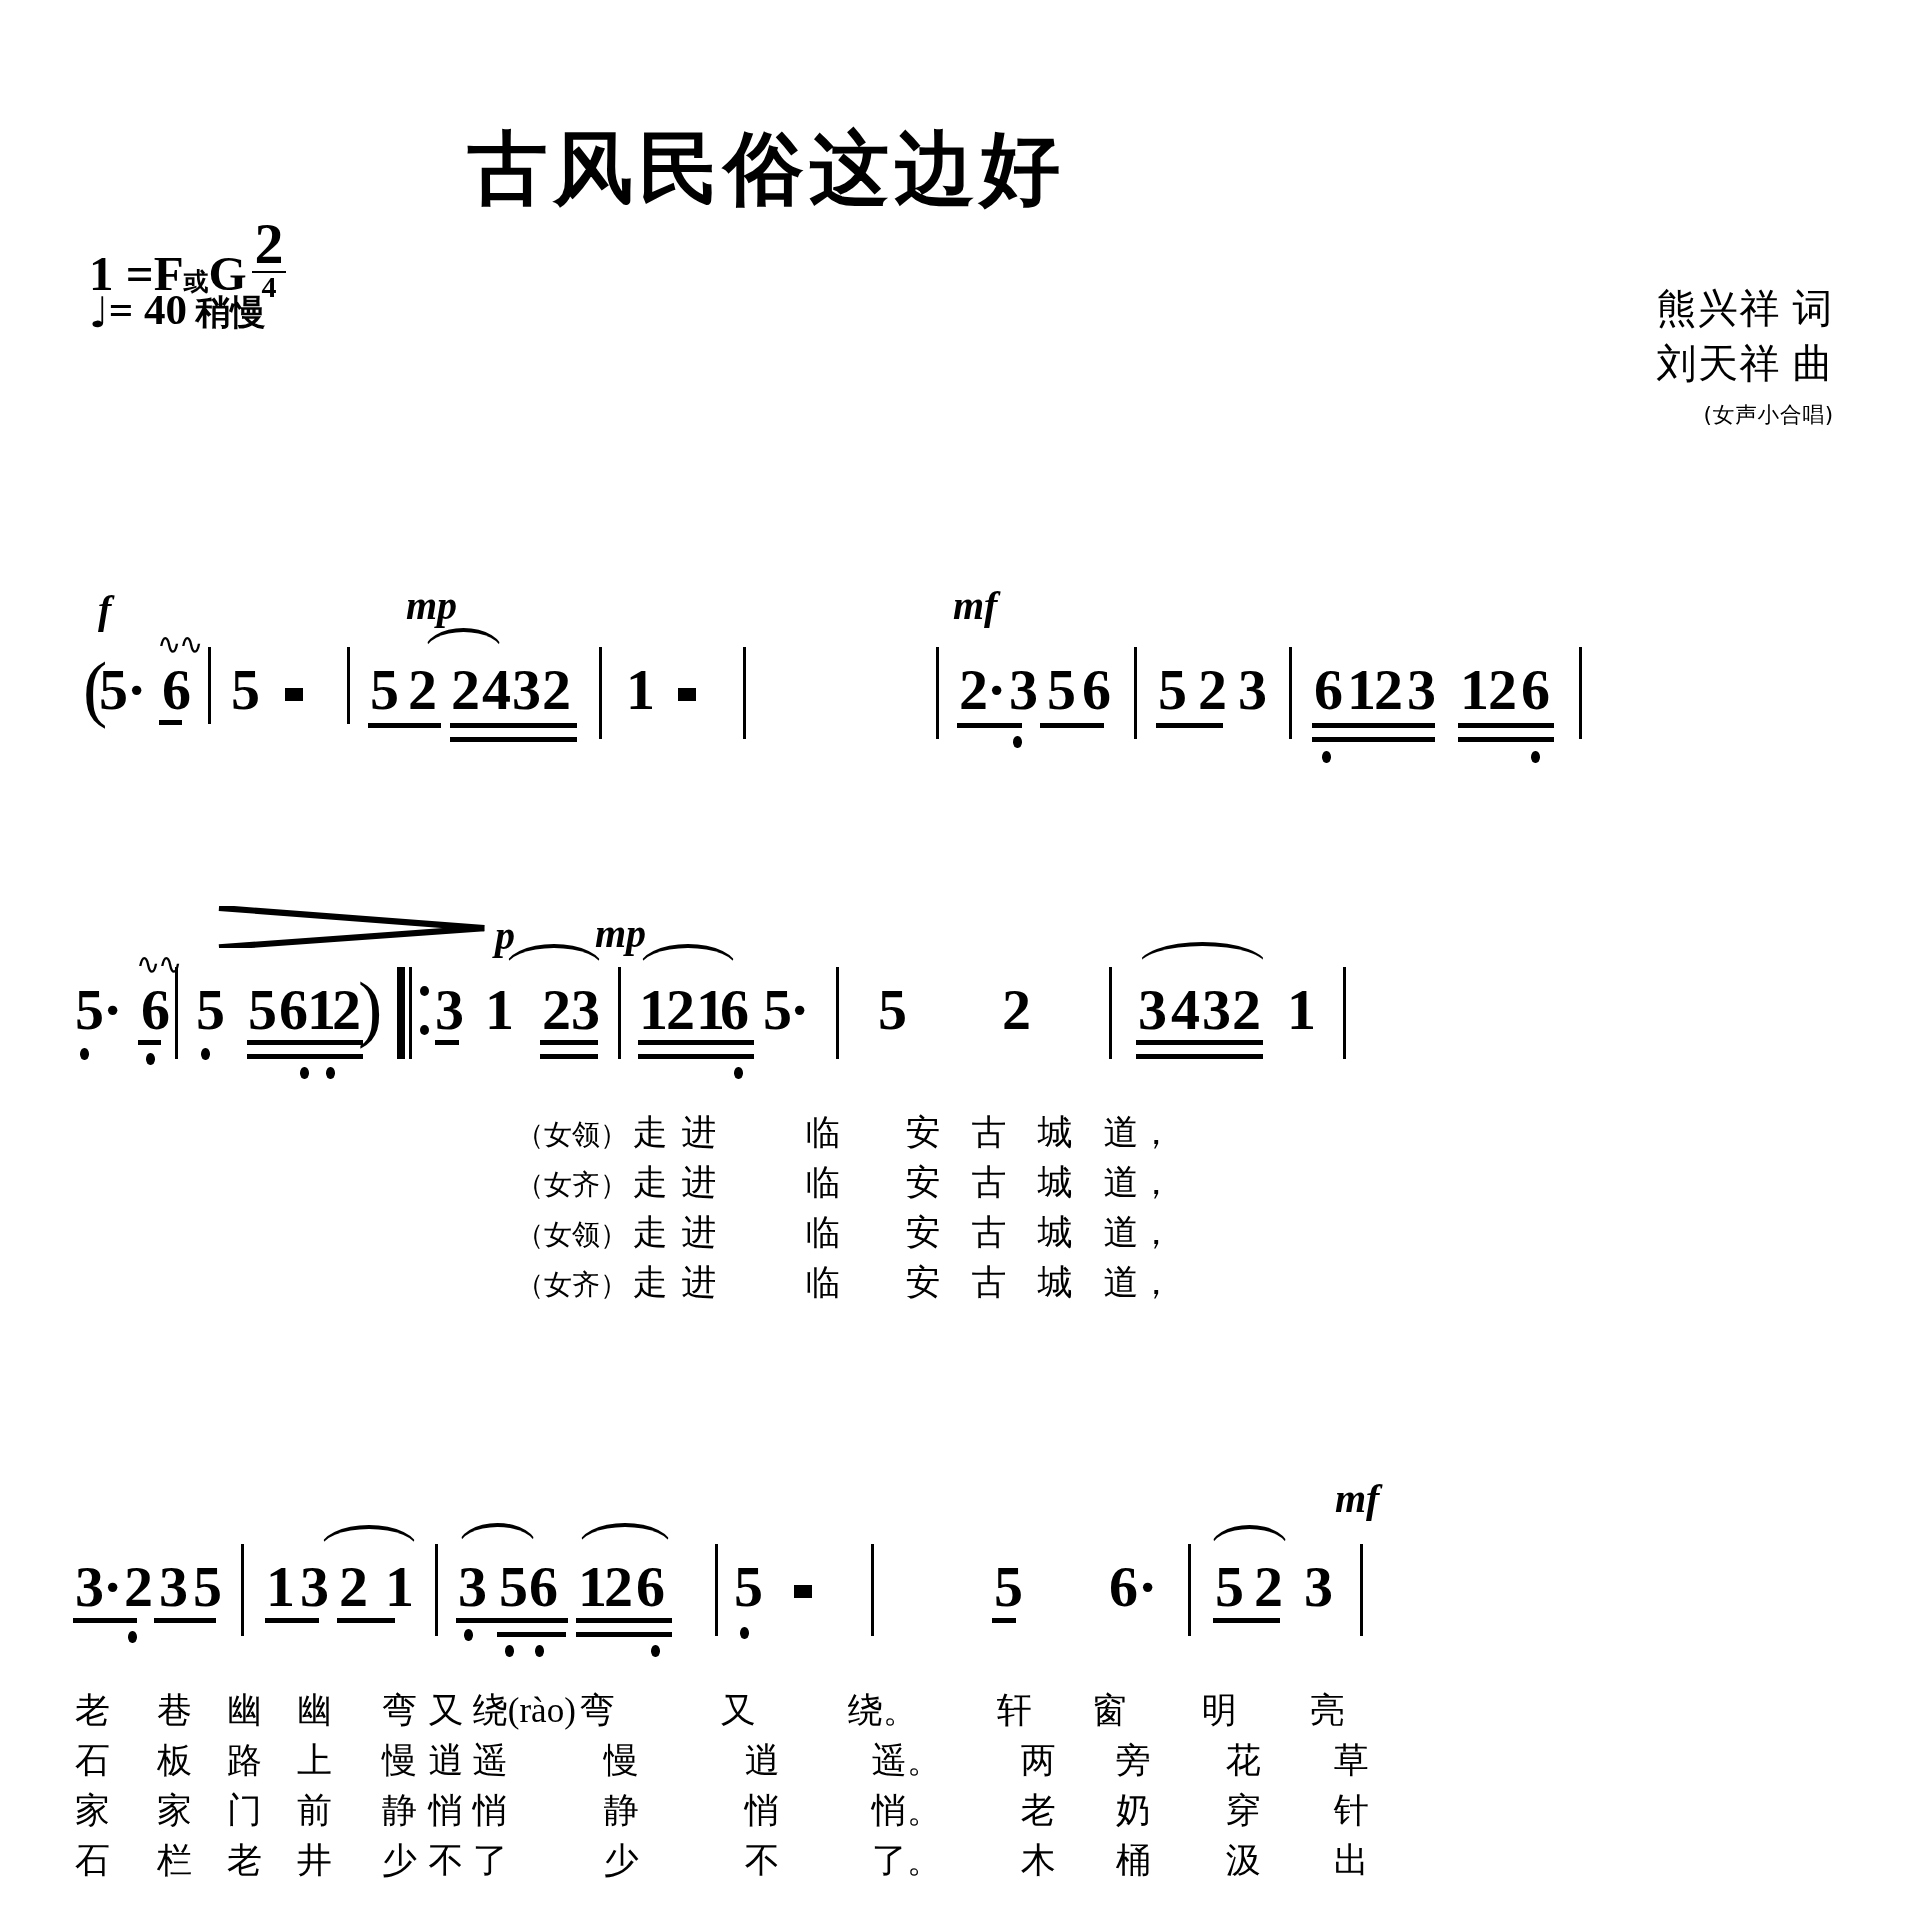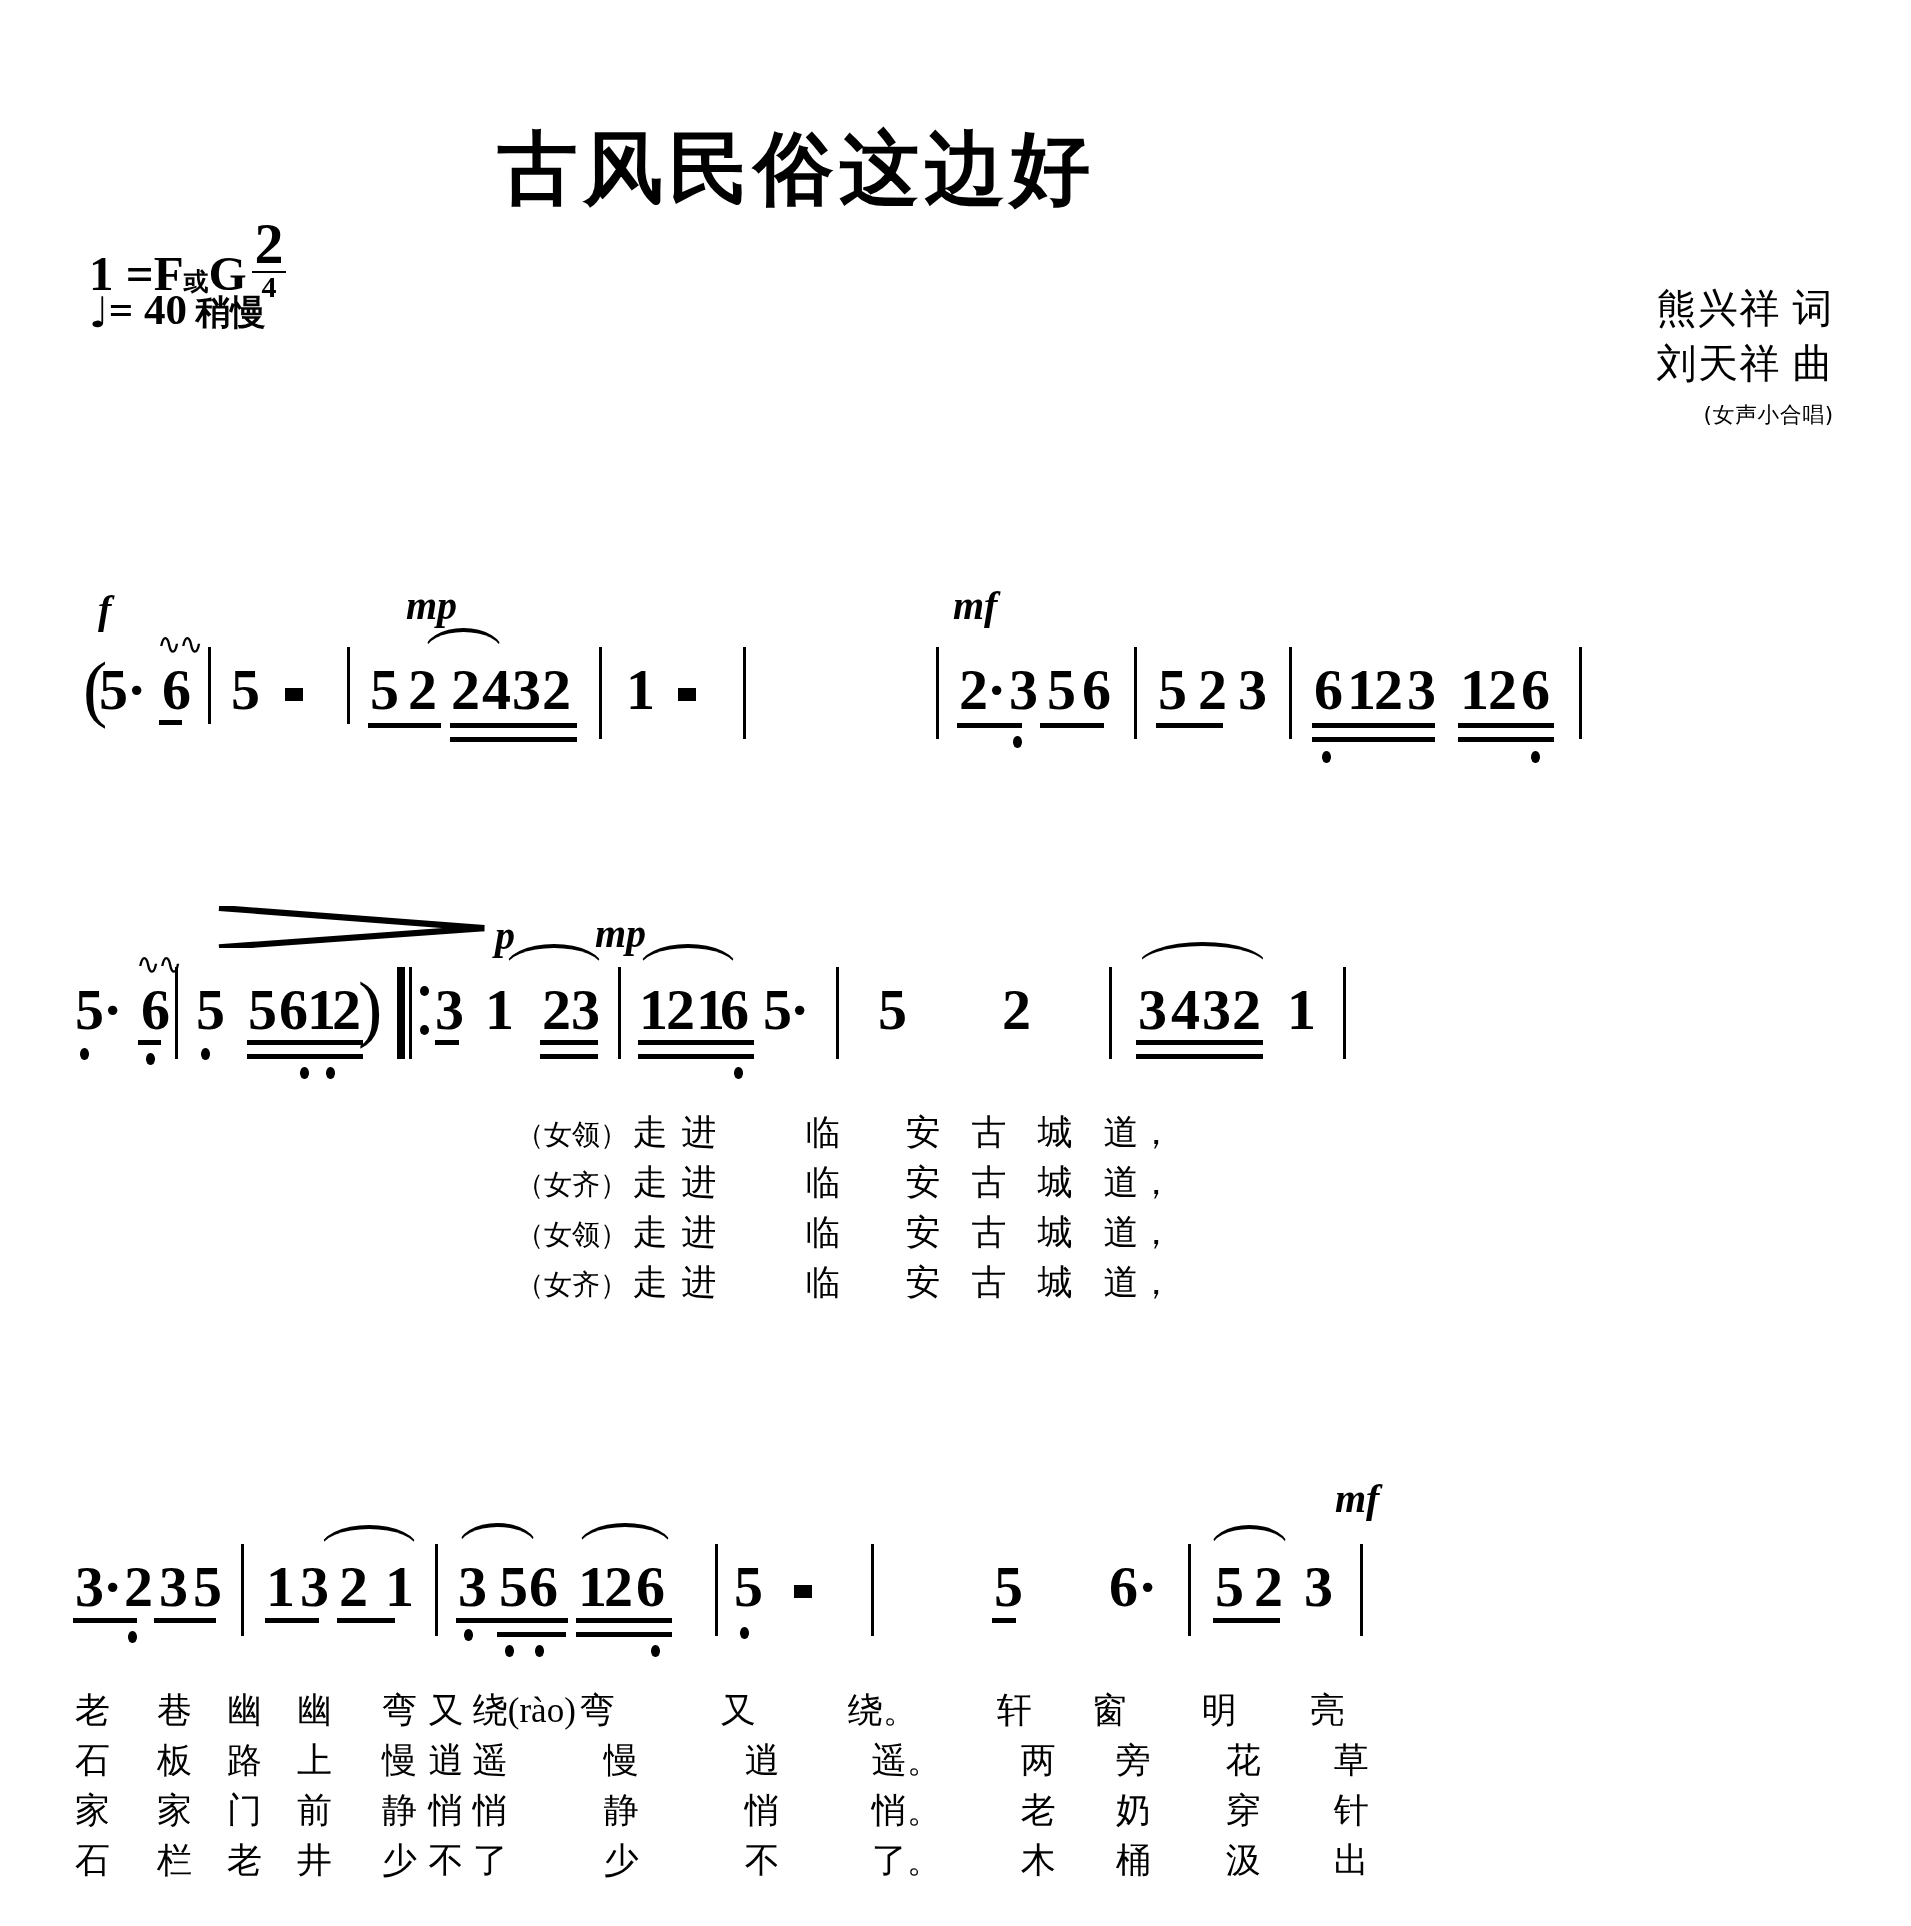--- a/index.html
+++ b/index.html
@@ -13,21 +13,20 @@
   }
   .page{position:relative;width:1911px;height:2703px;}
 
   
   .title{
     position:absolute; top:116px; left:0; width:1533px;
     text-align:center;
     font-size:80px; font-weight:bold;
     font-family:"DejaVu Sans", sans-serif;
     letter-spacing:5.4px;
-    margin-left:30px;
   }
   .subtitle{
     position:absolute; top:235px; left:0; width:1911px;
     text-align:center;
     font-size:38px;
     font-family:"Liberation Serif", serif;
     letter-spacing:2.3px;
   }
   .keysig{
     position:absolute; top:216px; left:89px;

